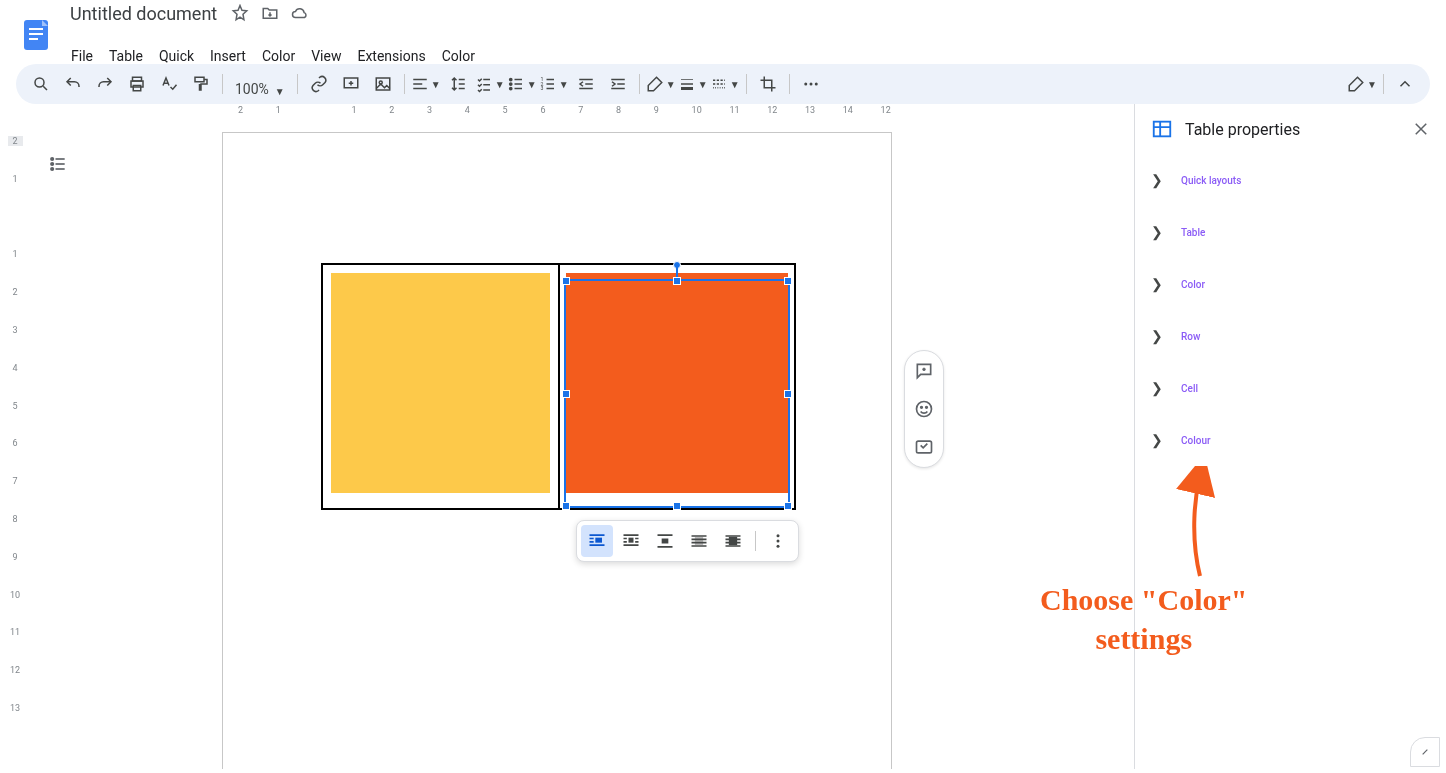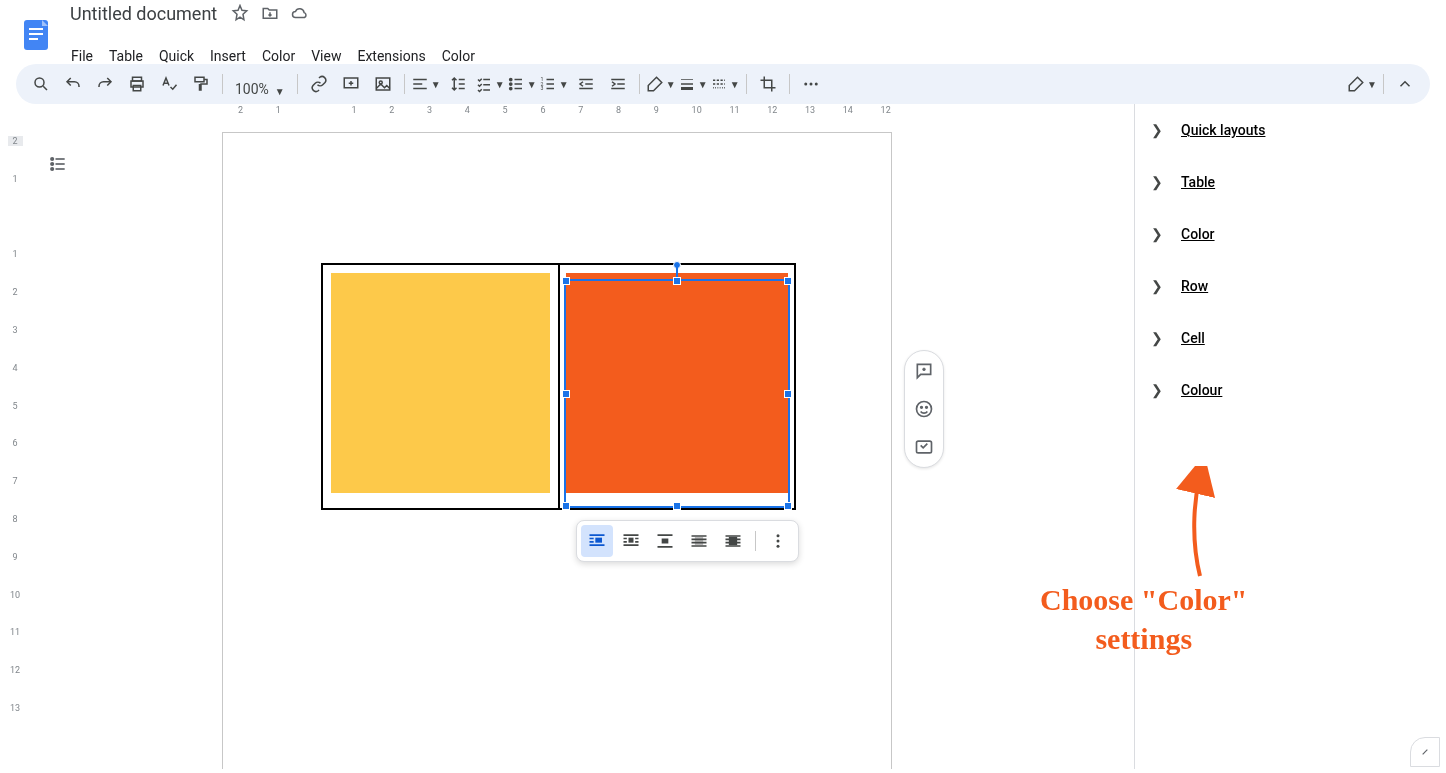--- a/index.html
+++ b/index.html
@@ -60,21 +60,21 @@
 .img-toolbar .imgbtn { width: 32px; height: 32px; display: flex; align-items: center; justify-content: center; border-radius: 4px; cursor: pointer; color: #444746; }
 .img-toolbar .imgbtn.active { background: #d3e3fd; color: #0b57d0; }
 
 
 .side-panel { width: 312px; border-left: 1px solid #dadce0; background: #fff; display: flex; flex-direction: column; }
 .side-head { display: flex; align-items: center; padding: 14px 16px; gap: 12px; border-bottom: none; }
 .side-head-title { font-size: 16px; color: #202124; flex: 1; font-weight: 400; }
 .side-head .close { cursor: pointer; color: #5f6368; }
 .side-section { padding: 18px 16px; display: flex; align-items: center; gap: 14px; cursor: pointer; }
 .side-section .chv { color: #444746; font-size: 14px; width: 16px; }
-.side-section .lbl { font-size: 14px; color: #000000; font-weight: 500; text-decoration: underline; }
+.side-section .lbl { font-size: 10px; color: #8b5cf6; font-weight: 500; }
 
 
 .annotation { position: absolute; left: 1040px; top: 580px; font-family: "Comic Sans MS", "Segoe Script", cursive; color: #f35c1d; font-size: 30px; font-weight: 600; text-align: center; line-height: 1.3; pointer-events: none; }
 .arrow-svg { position: absolute; left: 1170px; top: 466px; pointer-events: none; }
 
 .side-explorer { position: absolute; right: 6px; bottom: 6px; width: 30px; height: 30px; border: 1px solid #dadce0; border-radius: 50% 0 0 0; display: flex; align-items: center; justify-content: center; color: #5f6368; cursor: pointer; background: #fff; }
 
 svg { display: block; }
 </style>
 </head>
@@ -430,20 +430,34 @@
           <svg width="18" height="18" viewBox="0 0 24 24" fill="currentColor">
             <circle cx="12" cy="5" r="2"></circle>
             <circle cx="12" cy="12" r="2"></circle>
             <circle cx="12" cy="19" r="2"></circle>
           </svg>
         </div>
     </div>
   </div>
 
   <div class="side-panel">
+    <div class="side-head">
+      <span>
+          <svg width="22" height="22" viewBox="0 0 24 24" fill="none" stroke="#1a73e8" stroke-width="2">
+            <rect x="3" y="4" width="18" height="16"></rect>
+            <path d="M3 10h18M10 4v16"></path>
+          </svg>
+        </span>
+      <span class="side-head-title">Table properties</span>
+      <span class="close">
+          <svg width="18" height="18" viewBox="0 0 24 24" fill="none" stroke="#5f6368" stroke-width="2">
+            <path d="M5 5l14 14M19 5L5 19"></path>
+          </svg>
+        </span>
+    </div>
     <div class="side-section">
         <span class="chv">❯</span>
         <span class="lbl">Quick layouts</span>
       </div>
     <div class="side-section">
         <span class="chv">❯</span>
         <span class="lbl">Table</span>
       </div>
     <div class="side-section">
         <span class="chv">❯</span>

